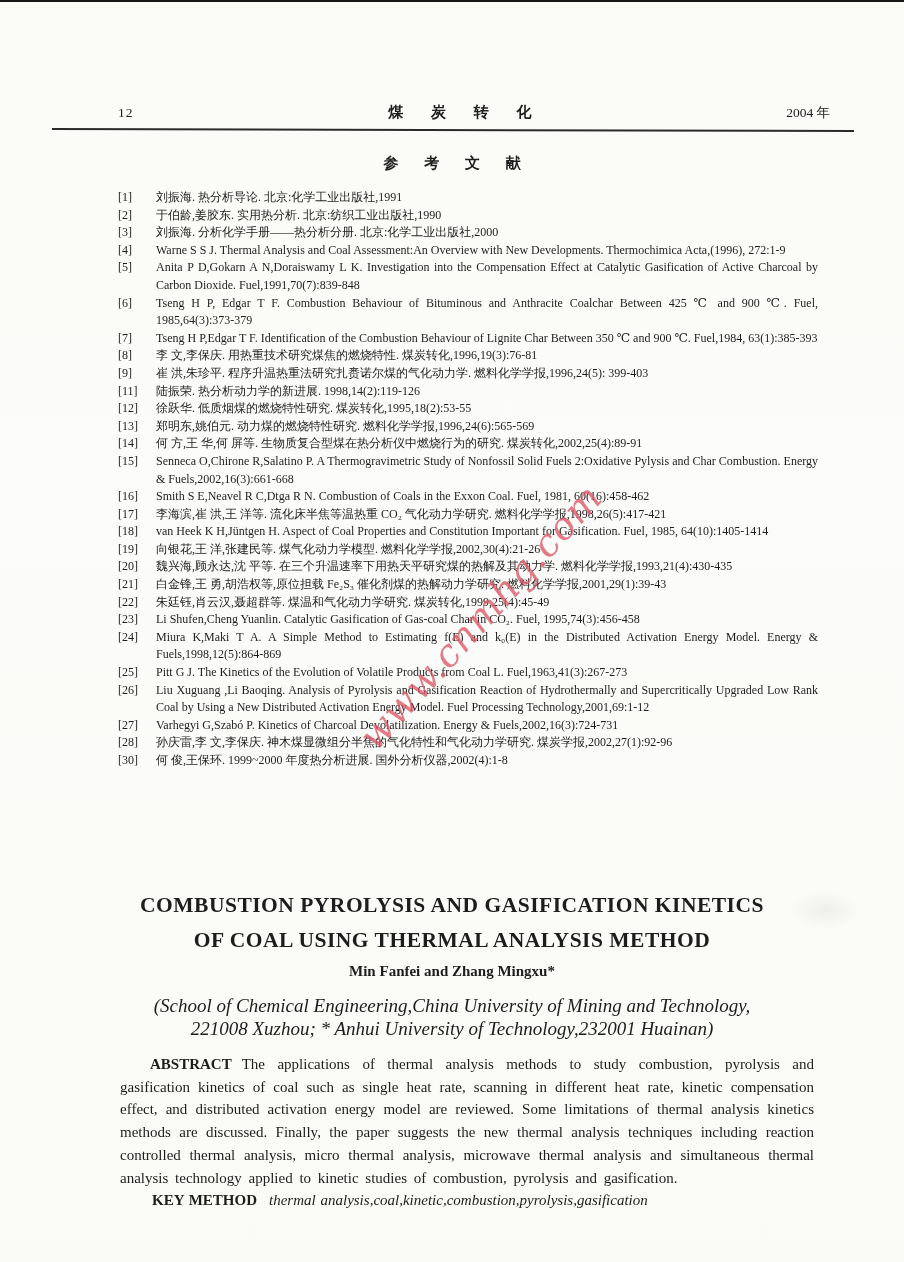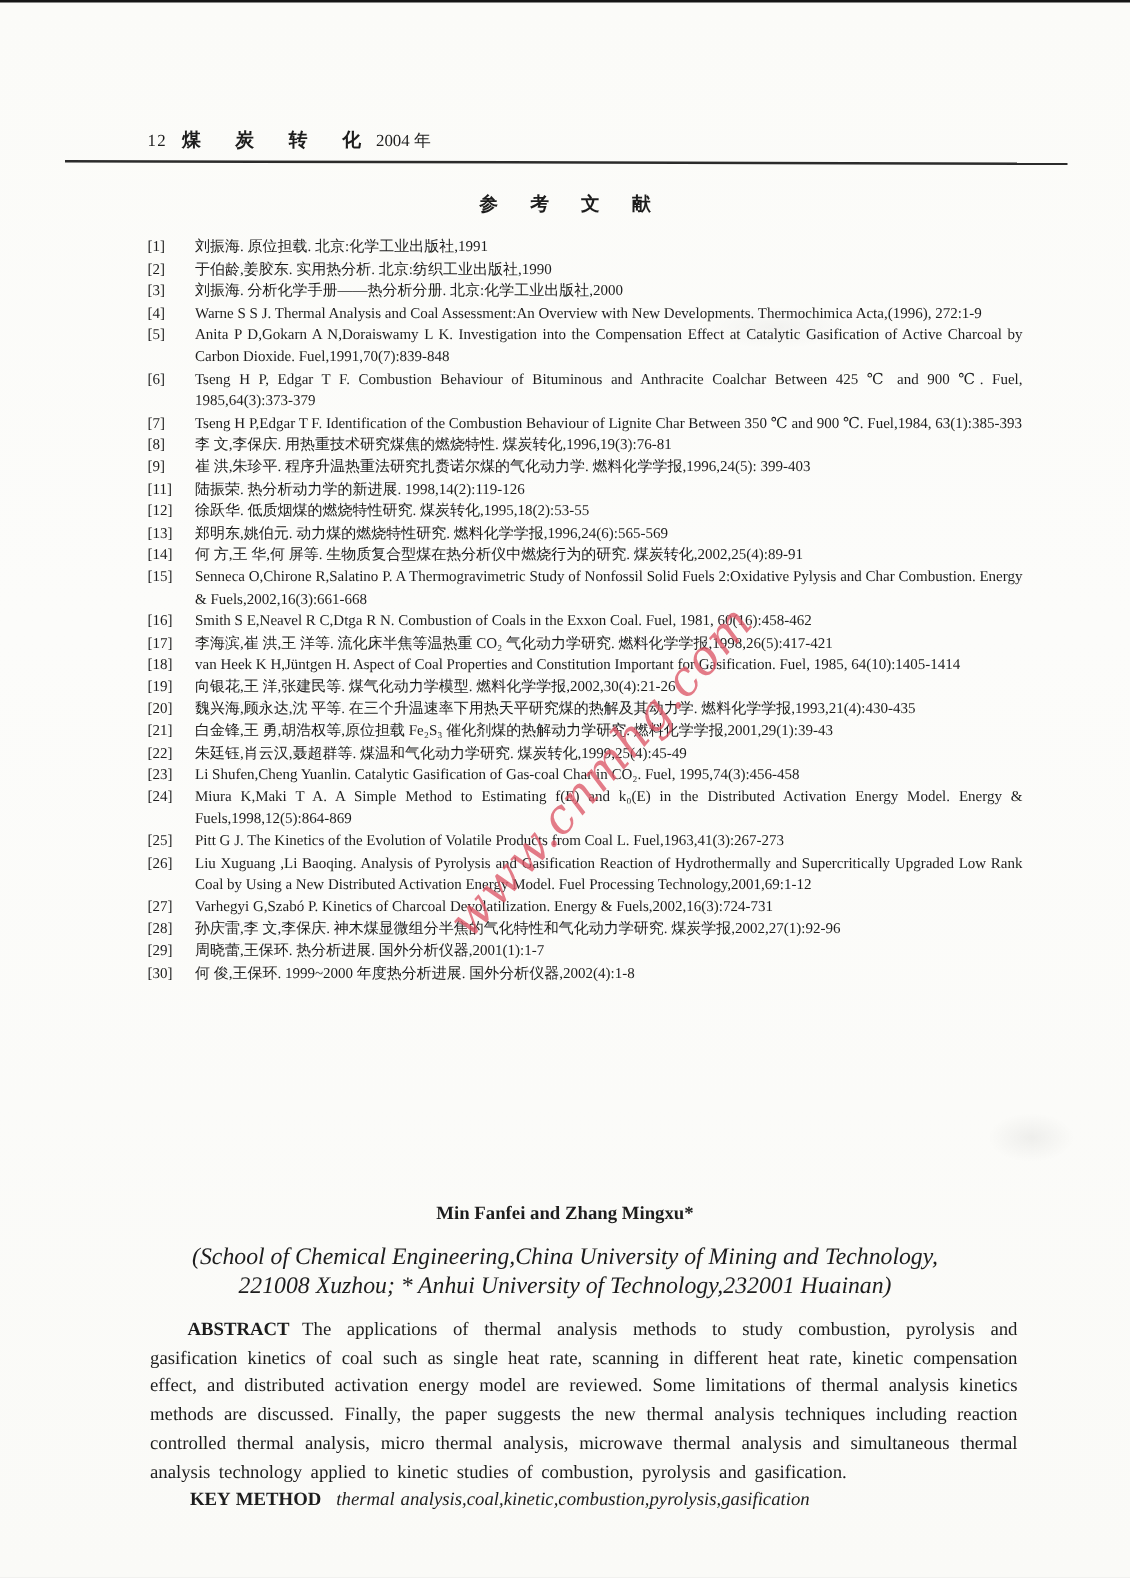--- a/index.html
+++ b/index.html
@@ -10,21 +10,21 @@
     margin:0 auto;
     background:linear-gradient(180deg,#fbfbf8 0%,#fcfcfa 40%,#fafaf7 100%);
     color:#1d1d1d;
     overflow:hidden;
   }
   .top-edge{position:absolute;top:0;left:0;width:100%;height:2px;background:#161616;}
 
   
   .running-header{
     position:absolute;top:103px;left:52px;right:52px;height:22px;
-    display:flex;align-items:baseline;
+    display:flex;align-items:baseline;justify-content:space-between;
     font-size:13.5px;
   }
   .page-number{padding-left:66px;letter-spacing:1px;}
   .journal-title{font-size:15px;font-weight:bold;letter-spacing:12px;padding-left:12px;}
   .issue-year{padding-right:22px;}
   .header-rule{
     position:absolute;top:129px;left:52px;width:802px;height:2px;
     background:#2b2b2b;transform:rotate(.15deg);
   }
 
@@ -95,21 +95,21 @@
     <span class="journal-title">煤 炭 转 化</span>
     <span class="issue-year">2004 年</span>
   </div>
   <div class="header-rule"></div>
 
   <div class="refs-heading">参 考 文 献</div>
 
   <ol class="references">
       <li class="ref">
         <span class="ref-num">[1]</span>
-        <span class="ref-text">刘振海. 原位担载. 北京:化学工业出版社,1991</span>
+        <span class="ref-text">刘振海. 热分析导论. 北京:化学工业出版社,1991</span>
       </li>
       <li class="ref">
         <span class="ref-num">[2]</span>
         <span class="ref-text">于伯龄,姜胶东. 实用热分析. 北京:纺织工业出版社,1990</span>
       </li>
       <li class="ref">
         <span class="ref-num">[3]</span>
         <span class="ref-text">刘振海. 分析化学手册——热分析分册. 北京:化学工业出版社,2000</span>
       </li>
       <li class="ref">
@@ -202,29 +202,29 @@
       </li>
       <li class="ref">
         <span class="ref-num">[27]</span>
         <span class="ref-text">Varhegyi G,Szabó P. Kinetics of Charcoal Devolatilization. Energy &amp; Fuels,2002,16(3):724-731</span>
       </li>
       <li class="ref">
         <span class="ref-num">[28]</span>
         <span class="ref-text">孙庆雷,李 文,李保庆. 神木煤显微组分半焦的气化特性和气化动力学研究. 煤炭学报,2002,27(1):92-96</span>
       </li>
       <li class="ref">
-        <span class="ref-num">[29]</span>
-        <span class="ref-text">周晓蕾,王保环. 热分析进展. 国外分析仪器,2001(1):1-7</span>
-      </li>
-      <li class="ref">
         <span class="ref-num">[30]</span>
         <span class="ref-text">何 俊,王保环. 1999~2000 年度热分析进展. 国外分析仪器,2002(4):1-8</span>
       </li>
     </ol>
 
+  <h1 class="article-title">
+    <span>COMBUSTION PYROLYSIS AND GASIFICATION KINETICS</span><br>
+    <span>OF COAL USING THERMAL ANALYSIS METHOD</span>
+  </h1>
 
   <p class="authors">Min Fanfei and Zhang Mingxu*</p>
 
   <p class="affiliation">
     <span>(School of Chemical Engineering,China University of Mining and Technology,</span><br>
     <span>221008 Xuzhou; * Anhui University of Technology,232001 Huainan)</span>
   </p>
 
   <div class="article-body">
     <p class="abstract-p"><span class="abstract-label">ABSTRACT</span><span>The applications of thermal analysis methods to study combustion, pyrolysis and gasification kinetics of coal such as single heat rate, scanning in different heat rate, kinetic compensation effect, and distributed activation energy model are reviewed. Some limitations of thermal analysis kinetics methods are discussed. Finally, the paper suggests the new thermal analysis techniques including reaction controlled thermal analysis, micro thermal analysis, microwave thermal analysis and simultaneous thermal analysis technology applied to kinetic studies of combustion, pyrolysis and gasification.</span></p>

